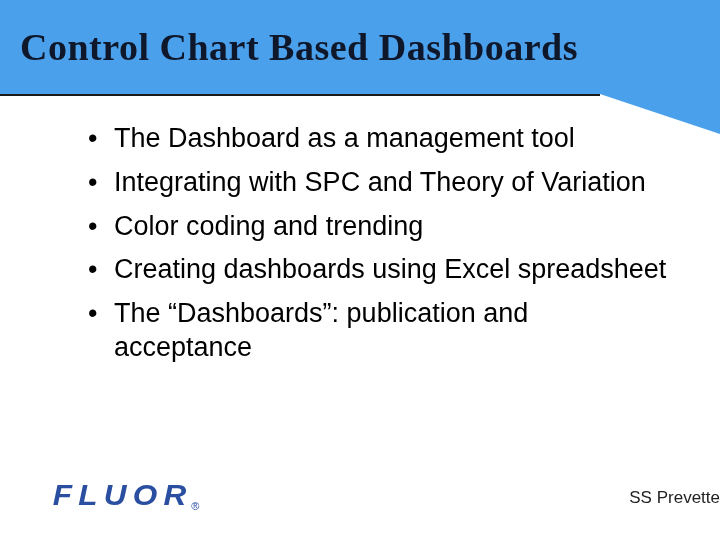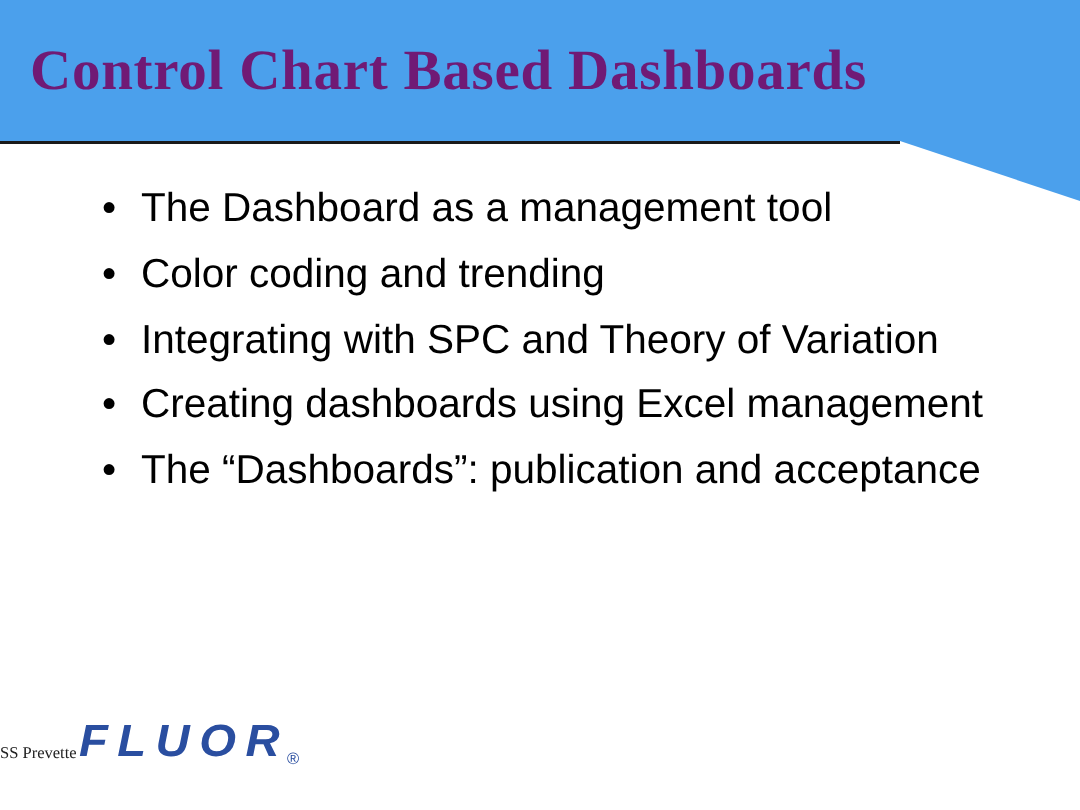--- a/index.html
+++ b/index.html
@@ -12,21 +12,21 @@
   .title-band {
     position: relative;
     width: 100%;
     height: 94px;
     background: #4ba0ec;
     display: flex;
     align-items: center;
     padding-left: 20px;
   }
   .title-band h1 {
-    color: #701a75;
+    color: #0f172a;
     font-family: Georgia, 'Times New Roman', serif;
     font-weight: bold;
     font-size: 38px;
     letter-spacing: 0.5px;
   }
   
   .title-band::after {
     content: "";
     position: absolute;
     right: 0;
@@ -40,20 +40,21 @@
   .band-underline {
     position: absolute;
     top: 94px;
     left: 0;
     width: 600px;
     height: 2px;
     background: #1a1a1a;
   }
   .content {
     padding: 28px 48px 0 68px;
+    margin-left: 20px;
   }
   .content ul {
     list-style: none;
   }
   .content li {
     position: relative;
     font-size: 27px;
     line-height: 1.25;
     color: #000000;
     margin-bottom: 10px;
@@ -94,40 +95,39 @@
     font-size: 11px;
     color: #2a4ea0;
     margin-left: 2px;
     margin-top: 4px;
   }
   .author {
     position: absolute;
     left: 0;
     width: 100%;
     bottom: 14px;
-    text-align: left;
-    font-size: 11px;
+    text-align: right;
+    font-size: 17px;
     color: #222;
-    font-family: Liberation Serif, serif;
   }
 </style>
 </head>
 <body>
 
 <div class="title-band">
   <h1>Control Chart Based Dashboards</h1>
 </div>
 <div class="band-underline"></div>
 
 <div class="content">
   <ul>
     <li>The Dashboard as a management tool</li>
+    <li>Integrating with SPC and Theory of Variation</li>
     <li>Color coding and trending</li>
-    <li>Integrating with SPC and Theory of Variation</li>
-    <li>Creating dashboards using Excel management</li>
+    <li>Creating dashboards using Excel spreadsheet</li>
     <li>The “Dashboards”: publication and acceptance</li>
   </ul>
 </div>
 
 <div class="footer">
   <div class="logo">
     <span class="word">FLUOR</span>
     <span class="reg">®</span>
   </div>
   <div class="author">SS Prevette</div>

